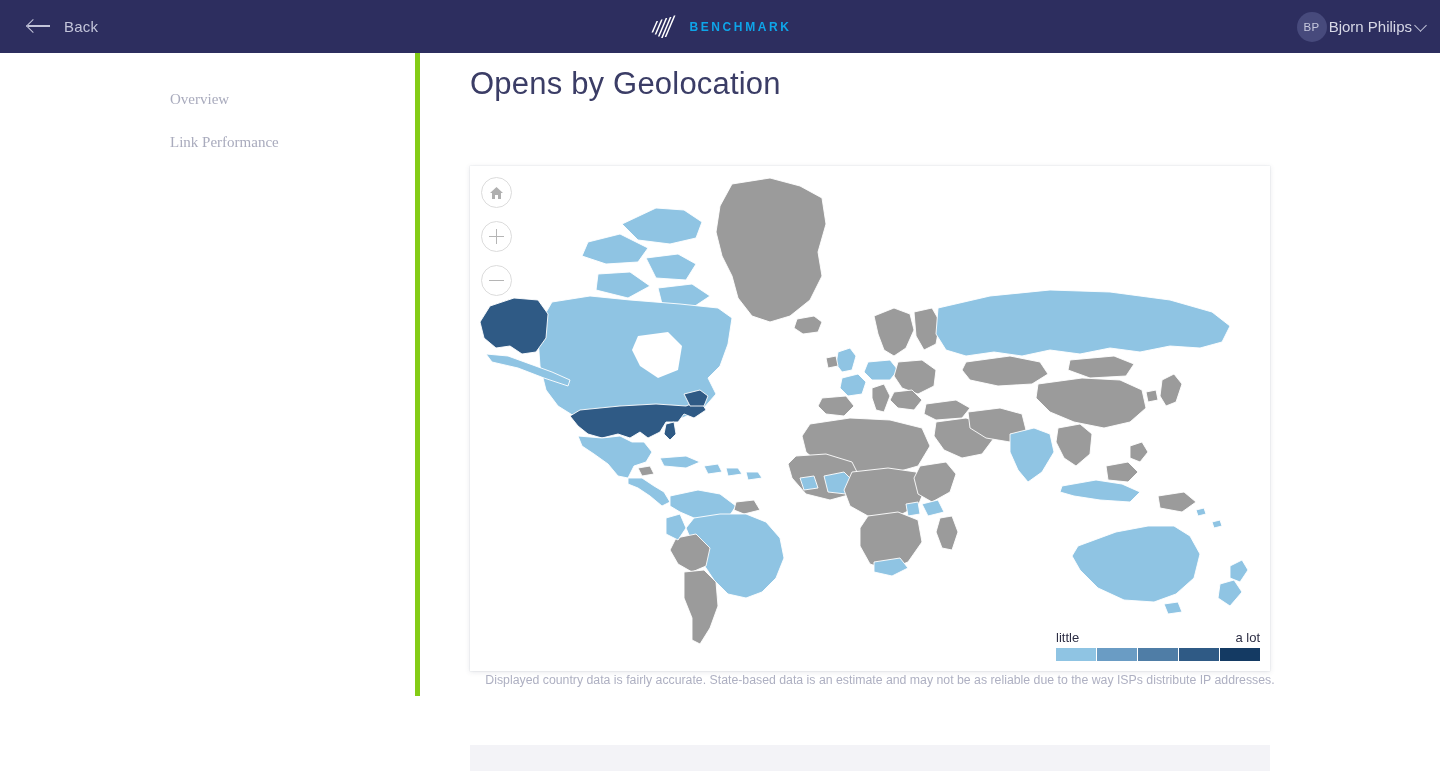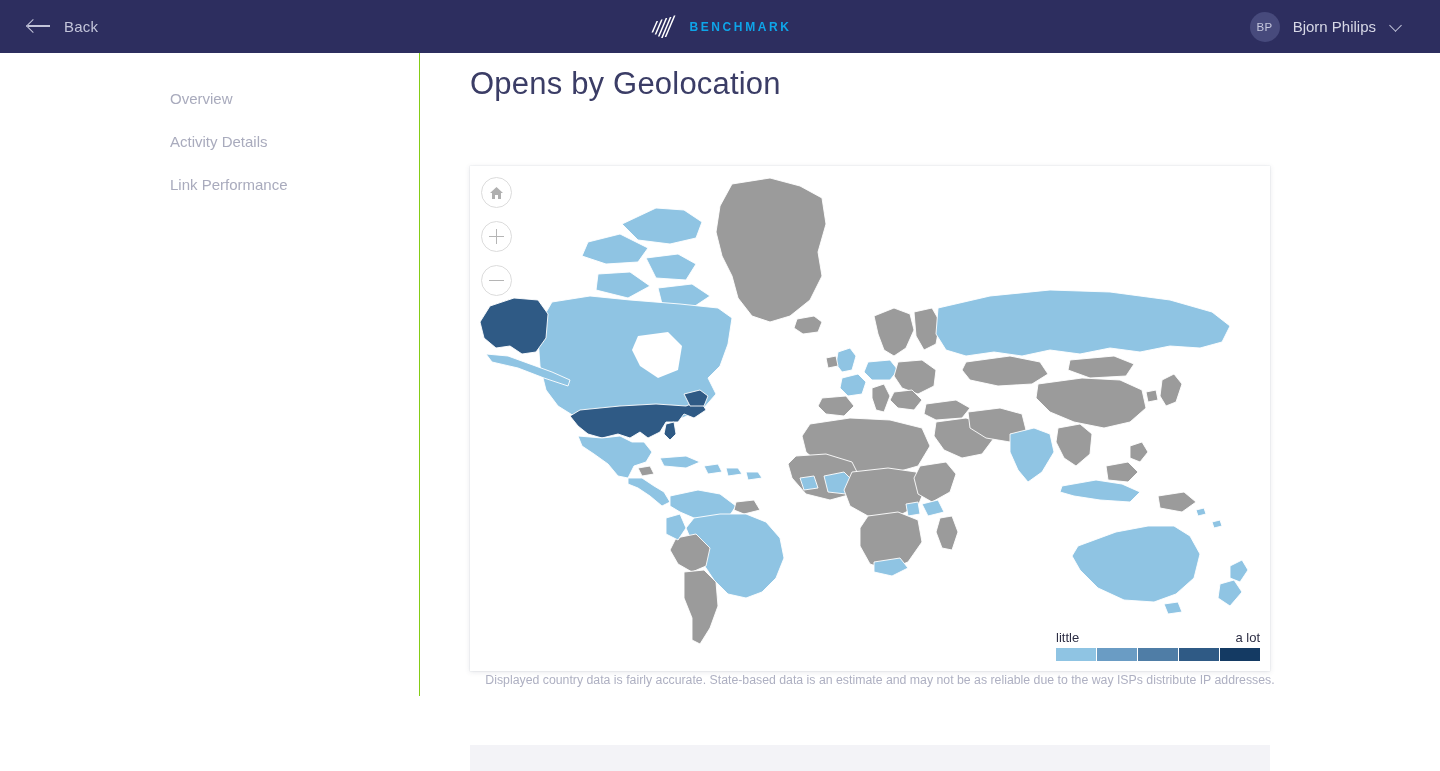--- a/index.html
+++ b/index.html
@@ -40,43 +40,44 @@
     transform: translate(-50%, -50%);
     display: flex; align-items: center; gap: 13px;
   }
   .brand-mark { width: 28px; height: 26px; display:block; }
   .brand-text {
     font-size: 12px; color: #0ea5e9;
     letter-spacing: 2.6px; font-weight: bold;
   }
 
   .user {
-    position: absolute; right: 40px; top: 50%;
+    position: absolute; right: 15px; top: 50%;
     transform: translateY(-50%);
-    display: flex; align-items: center; gap: 13px; cursor: pointer;
+    display: flex; align-items: center; gap: 2px; cursor: pointer;
   }
   .avatar {
     width: 30px; height: 30px; border-radius: 50%;
     background: #474a7c; color: #c6c8dd;
     display: flex; align-items: center; justify-content: center;
     font-size: 11.5px; letter-spacing: .5px;
   }
   .user-name { font-size: 15px; color: #d7d8e6; }
   .caret {
     width: 9px; height: 9px; margin-left: 2px; margin-top:-3px;
     border-right: 1.7px solid #c3c5da; border-bottom: 1.7px solid #c3c5da;
     transform: rotate(45deg);
   }
 
   
   .body-area { position: absolute; left: 0; top: 53px; width: 1440px; height: 718px; background:#fff; }
 
   .sidebar {
     position: absolute; left: 0; top: 0; width: 420px; height: 643px;
-    border-right: 1px solid #84cc16;
+    border-right: 5px solid #84cc16;
+    font-family: Liberation Serif, serif;
   }
   .nav { padding-top: 25px; }
   .nav-item {
     padding: 12px 0 11px 170px;
     font-size: 15px; color: #a9abbd; cursor: pointer;
     line-height: 1.2;
   }
   .nav-item .nav-inner { display: inline-block; padding-bottom: 2px; }
   .nav-item.active { color: #2d2e5f; }
   .nav-item.active .nav-inner { border-bottom: 3px solid #5fcf9a; padding-bottom: 9px; }
@@ -176,23 +177,20 @@
   </div>
 
 </div>
 
 <div class="body-area">
 
   <div class="sidebar">
     <nav class="nav">
       <div class="nav-item">
         <span class="nav-inner">Overview</span>
-      </div>
-      <div class="nav-item">
-        <span class="nav-inner">Activity Details</span>
       </div>
       <div class="nav-item">
         <span class="nav-inner">Link Performance</span>
       </div>
     </nav>
   </div>
 
   <div class="content">
 
     <h1 class="page-title">Opens by Geolocation</h1>

